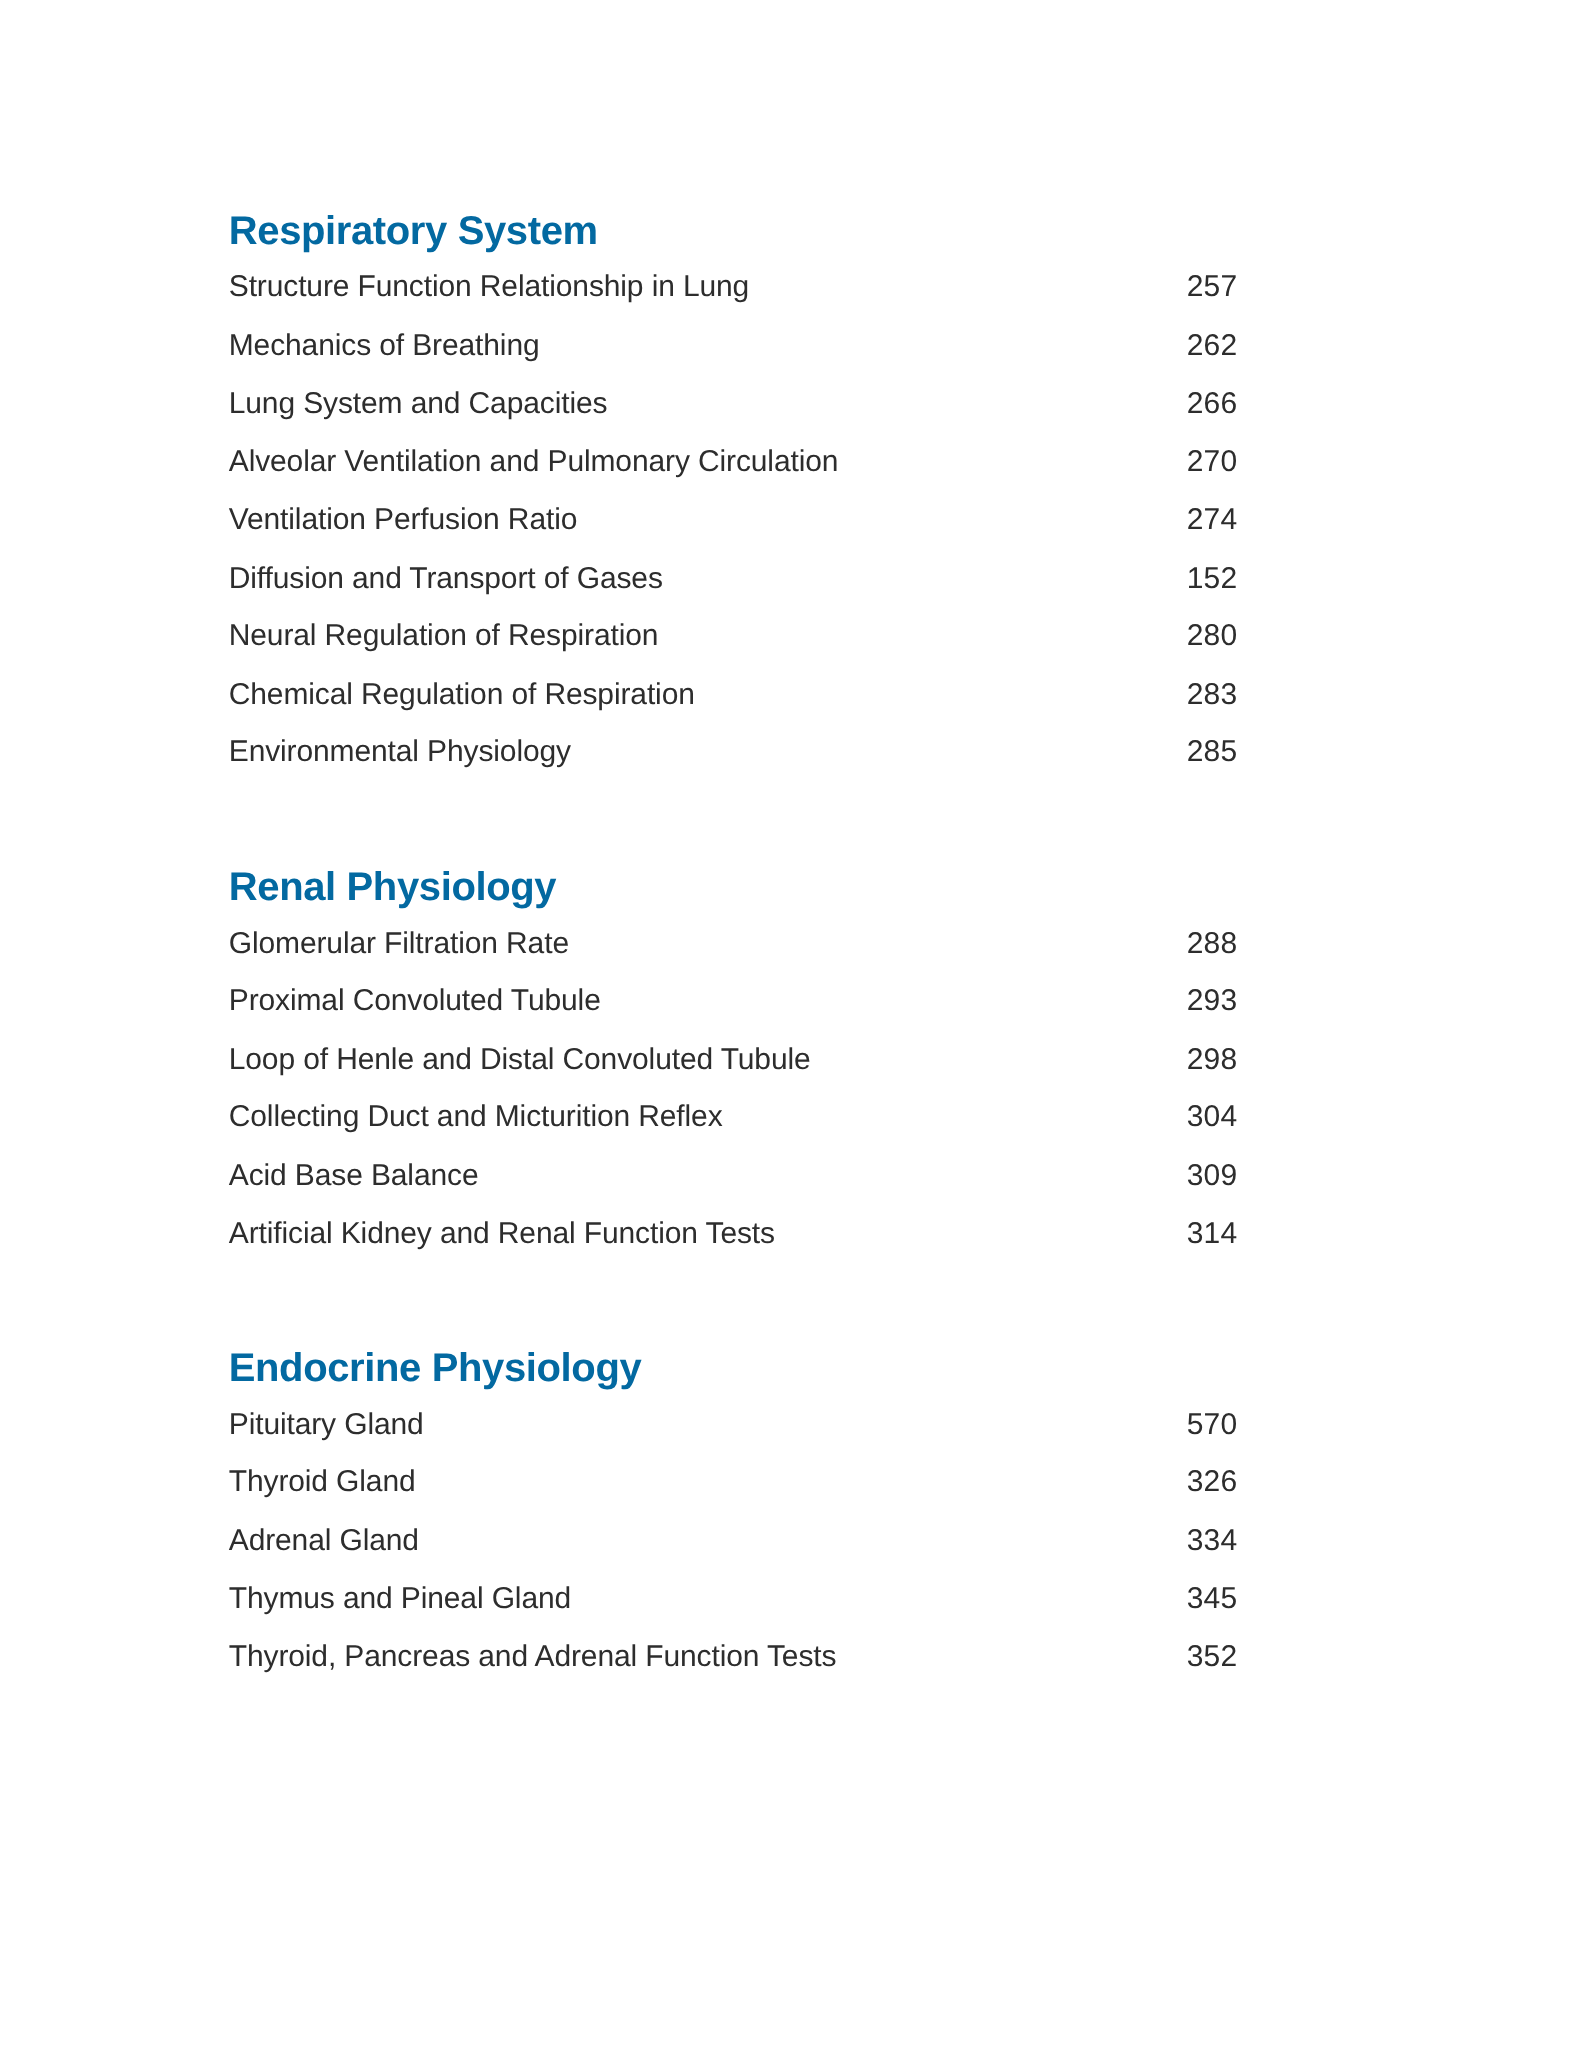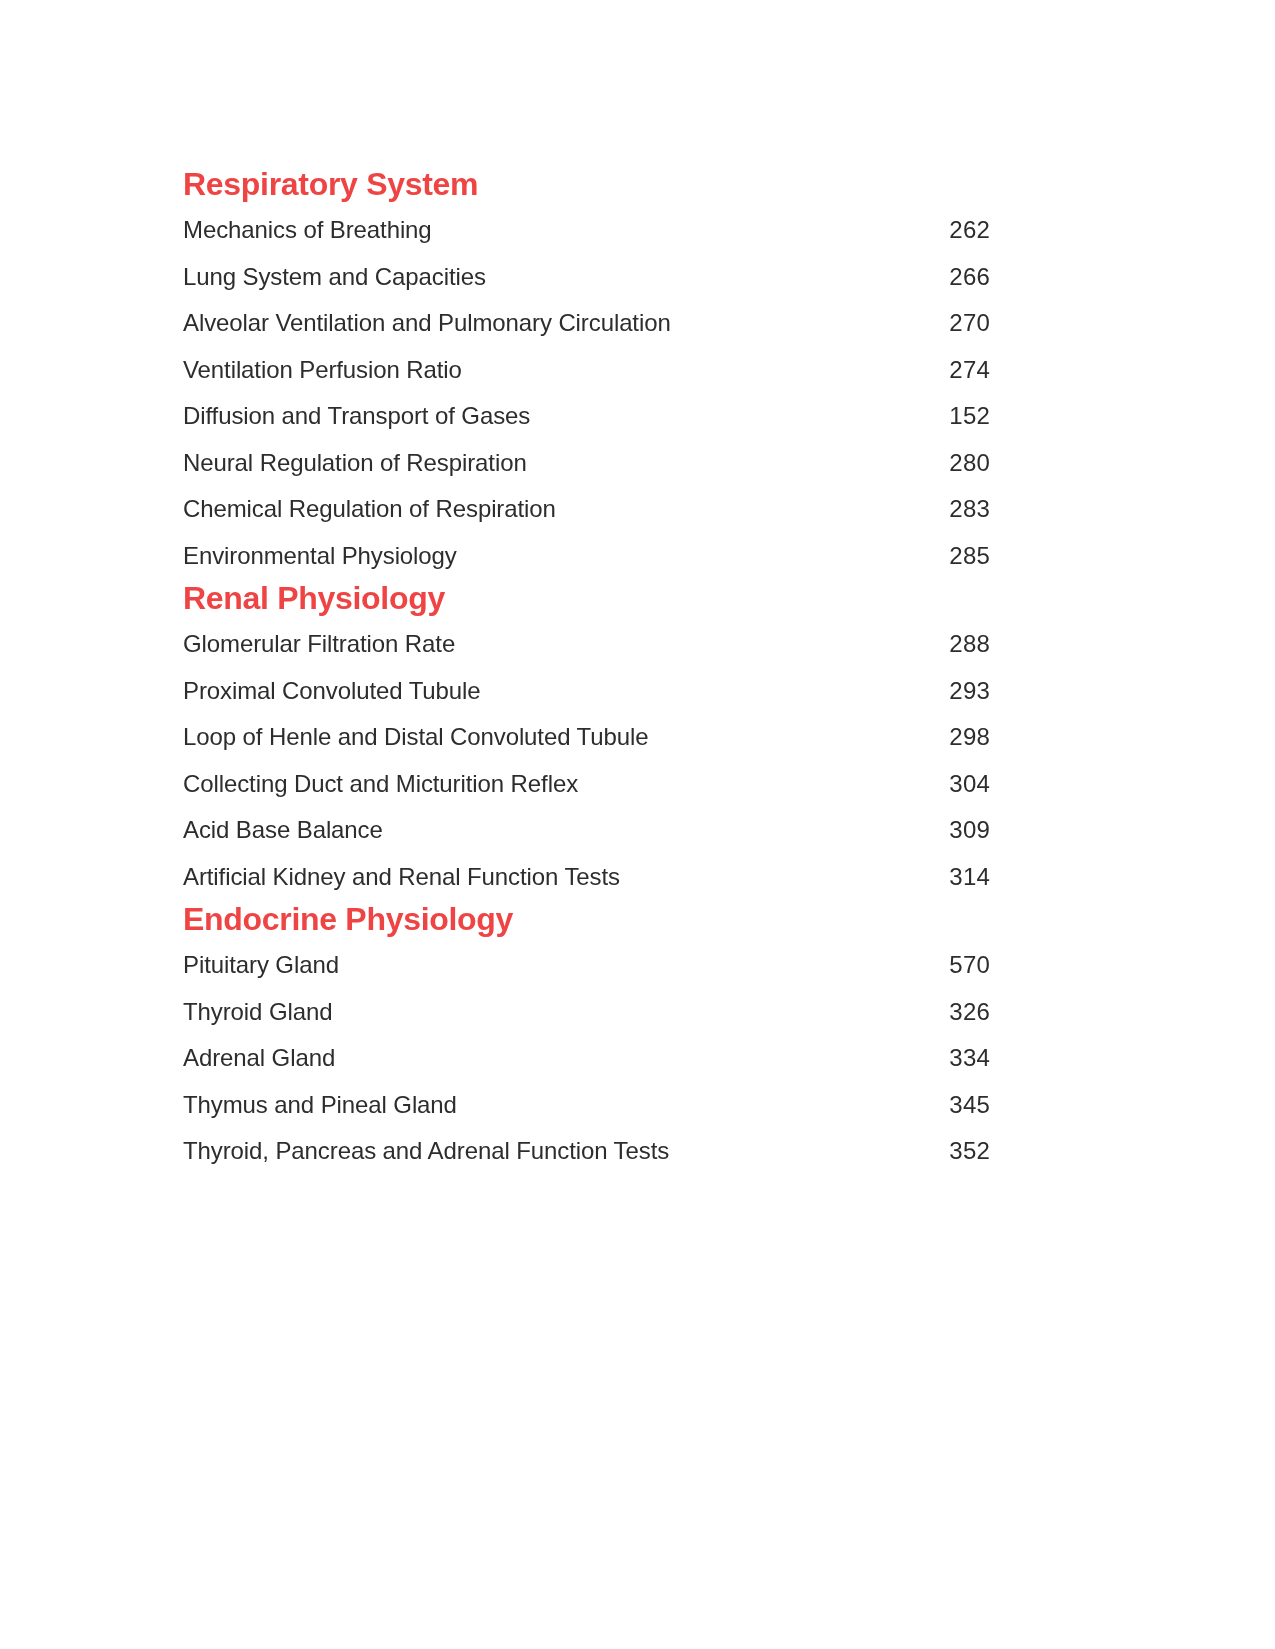--- a/index.html
+++ b/index.html
@@ -11,28 +11,28 @@
     position: relative;
     width: 1275px;
     height: 1649px;
     box-sizing: border-box;
     padding: 165px 285px 0 183px;
     background: #ffffff;
     font-family: "Liberation Sans", "DejaVu Sans", sans-serif;
     overflow: hidden;
   }
   .toc-section { margin: 0; }
-  .toc-section + .toc-section { }
+  .toc-section + .toc-section { margin-top: 64px; }
   .section-heading {
     margin: 0 0 4px 0;
     font-size: 32px;
     line-height: 38px;
     font-weight: 700;
     letter-spacing: -0.3px;
-    color: #ef4444;
+    color: #0369a1;
   }
   .row {
     display: flex;
     justify-content: space-between;
     align-items: center;
     height: 46.5px;
     font-size: 24px;
     font-weight: 400;
     color: #2d2d2d;
   }
@@ -47,20 +47,24 @@
   }
 </style>
 </head>
 <body>
 
 <div class="page">
 
   <section class="toc-section">
     <h2 class="section-heading">Respiratory System</h2>
     <div class="rows">
+      <div class="row">
+        <span class="entry-title">Structure Function Relationship in Lung</span>
+        <span class="entry-page">257</span>
+      </div>
       <div class="row">
         <span class="entry-title">Mechanics of Breathing</span>
         <span class="entry-page">262</span>
       </div>
       <div class="row">
         <span class="entry-title">Lung System and Capacities</span>
         <span class="entry-page">266</span>
       </div>
       <div class="row">
         <span class="entry-title">Alveolar Ventilation and Pulmonary Circulation</span>

